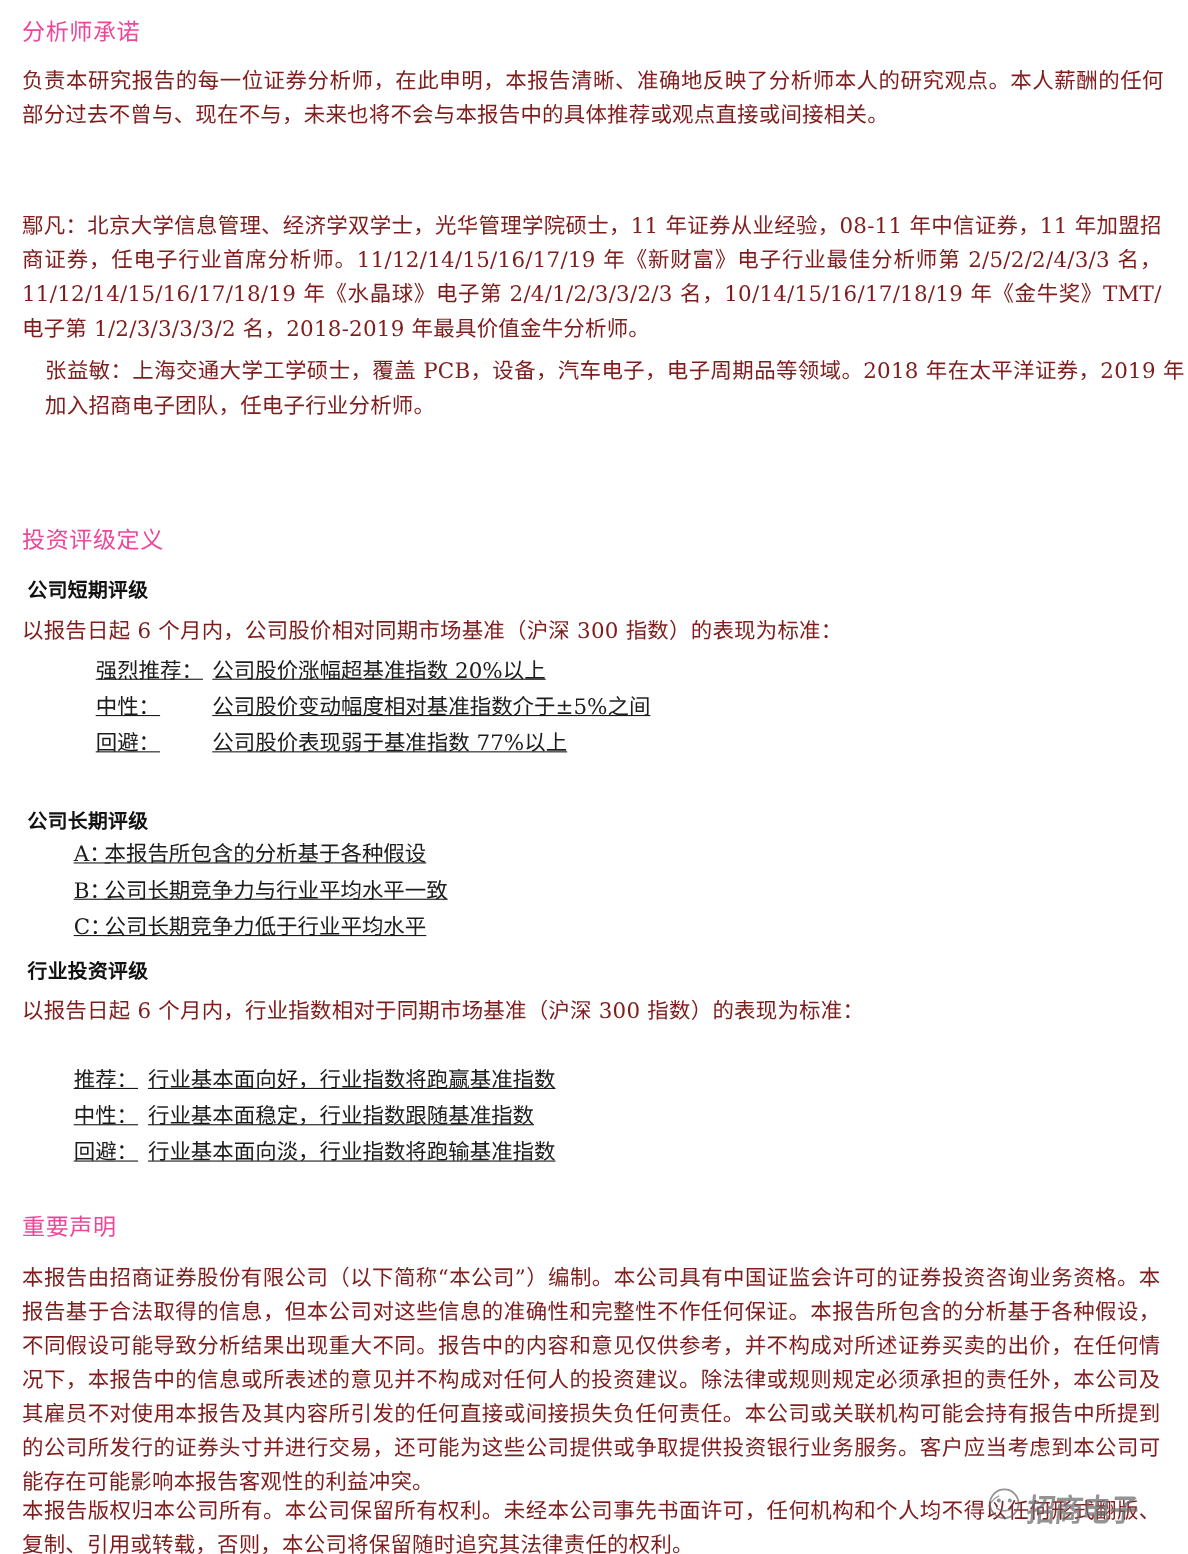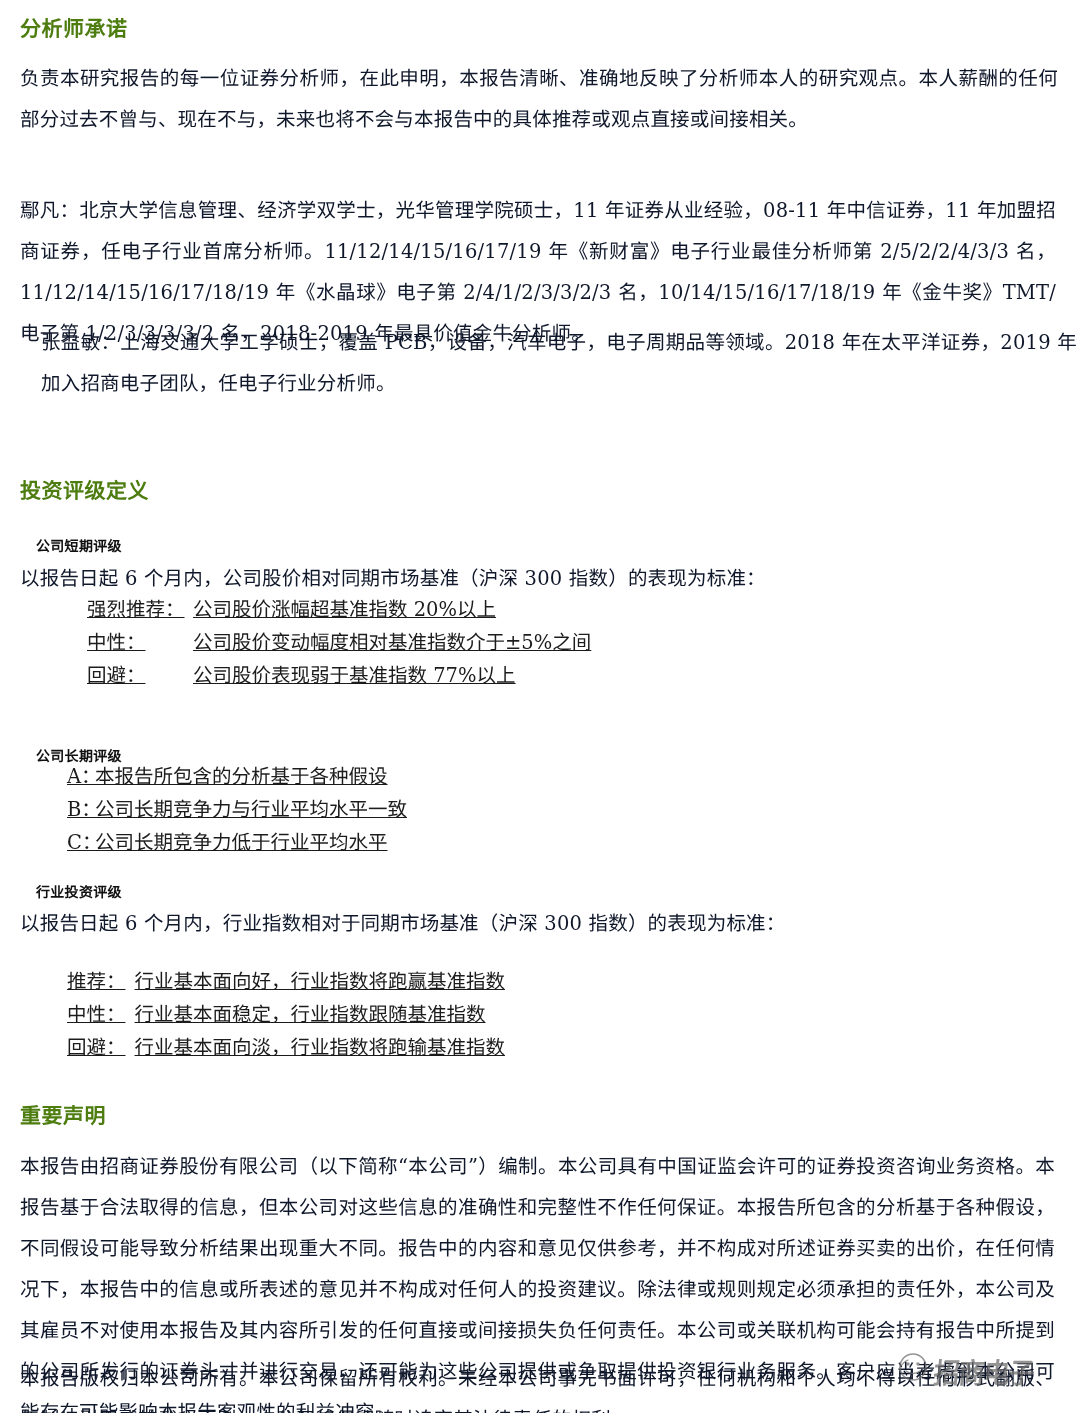--- a/index.html
+++ b/index.html
@@ -21,50 +21,50 @@
   .page {
     position: relative;
     width: 1080px;
     height: 1413px;
     box-sizing: border-box;
     padding: 0;
   }
 
   
   .sec-heading {
-    color: #4d7c0f;
+    color: #ec4899;
     font-family: "DejaVu Sans", "Liberation Sans", sans-serif;
-    font-weight: bold;
+    font-weight: normal;
     font-size: 21px;
     line-height: 1.25;
     letter-spacing: 0.5px;
     margin: 0;
     padding: 0;
   }
 
   
   .sub-heading {
     font-family: "DejaVu Sans", "Liberation Sans", sans-serif;
     font-weight: bold;
-    font-size: 14px;
+    font-size: 18px;
     line-height: 1.3;
     color: #111111;
-    margin: 16px;
+    margin: 5px;
     padding: 0;
     letter-spacing: 0.3px;
   }
 
   
   .body-text {
     font-size: 19.5px;
-    line-height: 41px;
+    line-height: 31px;
     text-align: justify;
     text-justify: inter-ideograph;
     margin: 0;
-    color: #0f172a;
+    color: #7f1d1d;
     letter-spacing: 0.2px;
   }
 
   
   .blk { position: absolute; }
 
   
   #h-commitment { left: 20px; top: 16px; }
   #p-commitment { left: 20px; top: 58px; width: 1038px; }
 

